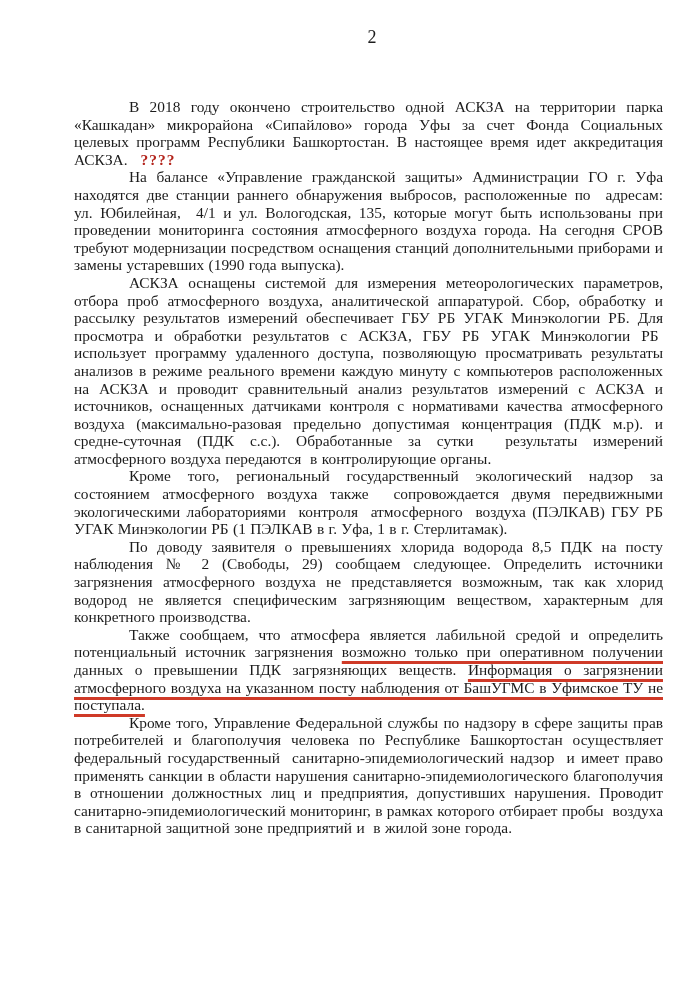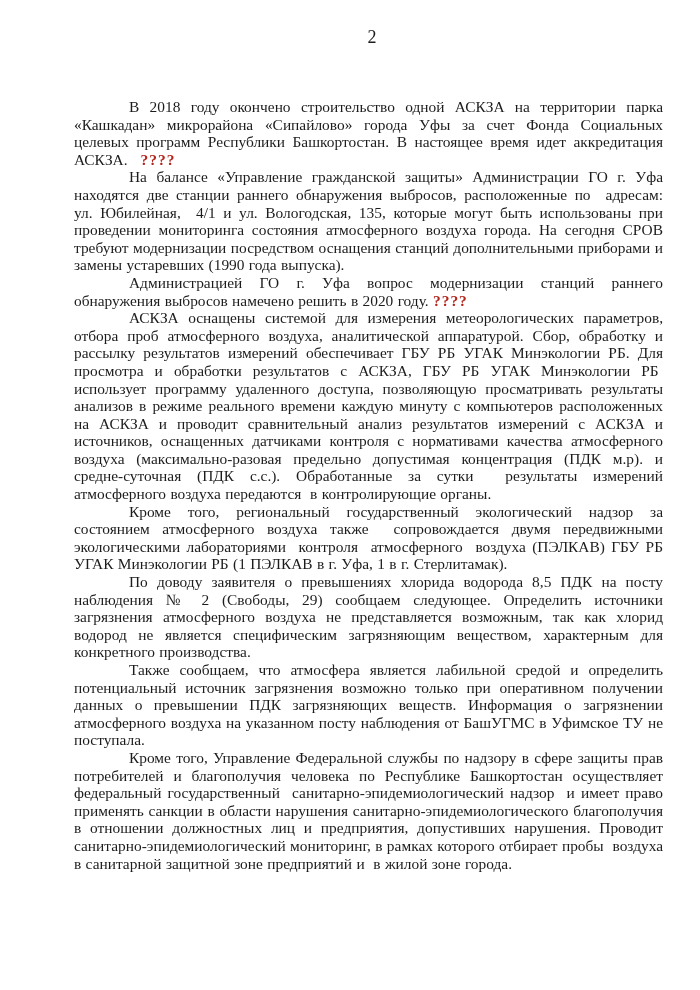--- a/index.html
+++ b/index.html
@@ -38,34 +38,34 @@
   .para {
     margin: 0;
     text-indent: 55px;
   }
   .seg-red {
     color: #b3241c;
     font-weight: bold;
     letter-spacing: 1px;
   }
   .seg-redline {
+    text-decoration: underline;
     text-decoration-color: #cf3a28;
     text-decoration-thickness: 2.6px;
     text-underline-offset: 3.5px;
     text-decoration-skip-ink: none;
   }
 </style>
 </head>
 <body>
 
 <div class="page">
   <div class="page-number">2</div>
   <div class="doc">
       <p class="para"><span>В 2018 году окончено строительство одной АСКЗА на территории парка «Кашкадан» микрорайона «Сипайлово» города Уфы за счет Фонда Социальных целевых программ Республики Башкортостан. В настоящее время идет аккредитация АСКЗА.&nbsp;&nbsp; </span><span class="seg-red">????</span></p>
       <p class="para"><span>На балансе «Управление гражданской защиты» Администрации ГО г. Уфа находятся две станции раннего обнаружения выбросов, расположенные по&nbsp; адресам: ул.&nbsp;Юбилейная,&nbsp; 4/1 и ул. Вологодская, 135, которые могут быть использованы при проведении мониторинга состояния атмосферного воздуха города. На сегодня СРОВ требуют модернизации посредством оснащения станций дополнительными приборами и замены устаревших (1990 года выпуска).</span></p>
-      <p class="para"><span>Администрацией ГО г. Уфа вопрос модернизации станций раннего обнаружения выбросов намечено решить в 2020 году.&nbsp;</span><span class="seg-red">????</span></p>
       <p class="para"><span>АСКЗА оснащены системой для измерения метеорологических параметров, отбора проб атмосферного воздуха, аналитической аппаратурой. Сбор, обработку и рассылку результатов измерений обеспечивает ГБУ РБ УГАК Минэкологии РБ. Для просмотра и обработки результатов с АСКЗА, ГБУ РБ УГАК Минэкологии РБ&nbsp; использует программу удаленного доступа, позволяющую просматривать результаты анализов в режиме реального времени каждую минуту с компьютеров расположенных на АСКЗА и проводит сравнительный анализ результатов измерений с АСКЗА и источников, оснащенных датчиками контроля с нормативами качества атмосферного воздуха (максимально-разовая предельно допустимая концентрация (ПДК м.р). и средне-суточная (ПДК с.с.). Обработанные за сутки&nbsp; результаты измерений атмосферного воздуха передаются&nbsp; в контролирующие органы.</span></p>
       <p class="para"><span>Кроме того, региональный государственный экологический надзор за состоянием атмосферного воздуха также&nbsp; сопровождается двумя передвижными экологическими лабораториями&nbsp; контроля&nbsp; атмосферного&nbsp; воздуха (ПЭЛКАВ) ГБУ РБ УГАК Минэкологии РБ (1 ПЭЛКАВ в г. Уфа, 1 в г. Стерлитамак).</span></p>
       <p class="para"><span>По доводу заявителя о превышениях хлорида водорода 8,5 ПДК на посту наблюдения № 2 (Свободы, 29) сообщаем следующее. Определить источники загрязнения атмосферного воздуха не представляется возможным, так как хлорид водород не является специфическим загрязняющим веществом, характерным для конкретного производства.</span></p>
       <p class="para"><span>Также сообщаем, что атмосфера является лабильной средой и определить потенциальный источник загрязнения </span><span class="seg-redline">возможно только при оперативном получении</span><span> данных о превышении ПДК загрязняющих веществ. </span><span class="seg-redline">Информация о загрязнении атмосферного воздуха на указанном посту наблюдения от БашУГМС в Уфимское ТУ не поступала.</span></p>
       <p class="para"><span>Кроме того, Управление Федеральной службы по надзору в сфере защиты прав потребителей и благополучия человека по Республике Башкортостан осуществляет федеральный государственный&nbsp; санитарно-эпидемиологический надзор&nbsp; и имеет право применять санкции в области нарушения санитарно-эпидемиологического благополучия в отношении должностных лиц и предприятия, допустивших нарушения. Проводит санитарно-эпидемиологический мониторинг, в рамках которого отбирает пробы&nbsp; воздуха в санитарной защитной зоне предприятий и&nbsp; в жилой зоне города.</span></p>
     </div>
 </div>
 
 </body></html>

